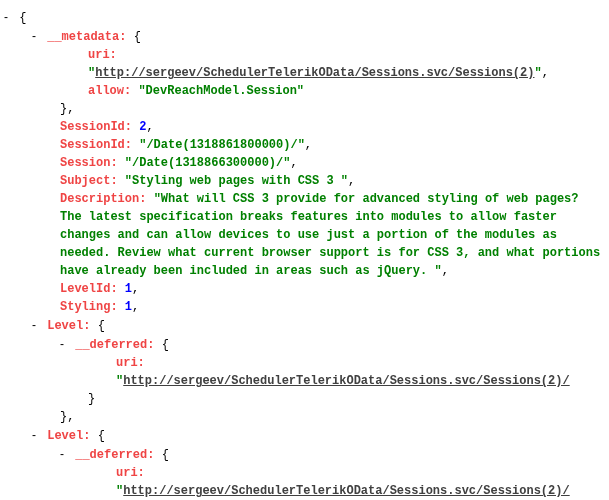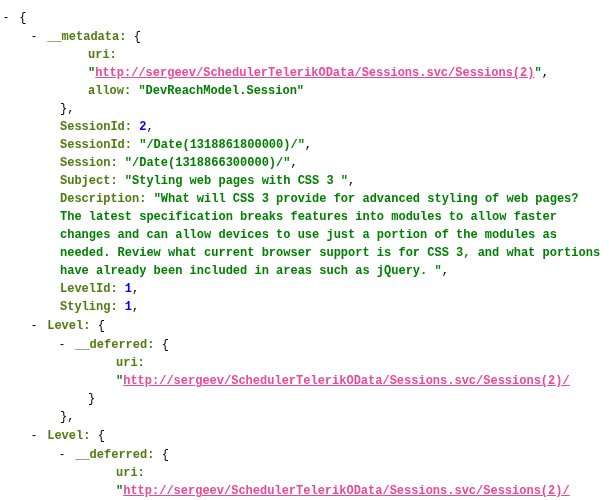--- a/index.html
+++ b/index.html
@@ -13,25 +13,25 @@
     white-space: nowrap;
   }
   .collapser {
     display: inline-block;
     color: #000;
     font-size: 12px;
     cursor: pointer;
     margin-right: 4px;
     font-family: Arial, sans-serif;
   }
-  .key { color: #4d7c0f; font-weight: bold; }
+  .key { color: #ef4444; font-weight: bold; }
   .punc { color: #000; }
   .str { color: #008000; font-weight: bold; }
   .num { color: #0000ff; font-weight: bold; }
-  .link { color: #ec4899; text-decoration: underline; font-weight: bold; }
+  .link { color: #404040; text-decoration: underline; font-weight: bold; }
   .ind0 { padding-left: 0px; }
   .ind1 { padding-left: 28px; }
   .ind2 { padding-left: 56px; }
   .ind3 { padding-left: 84px; }
   .ind4 { padding-left: 112px; }
   .row { display: block; }
   .wrap {
     white-space: normal;
     word-break: break-word;
     max-width: 570px;

